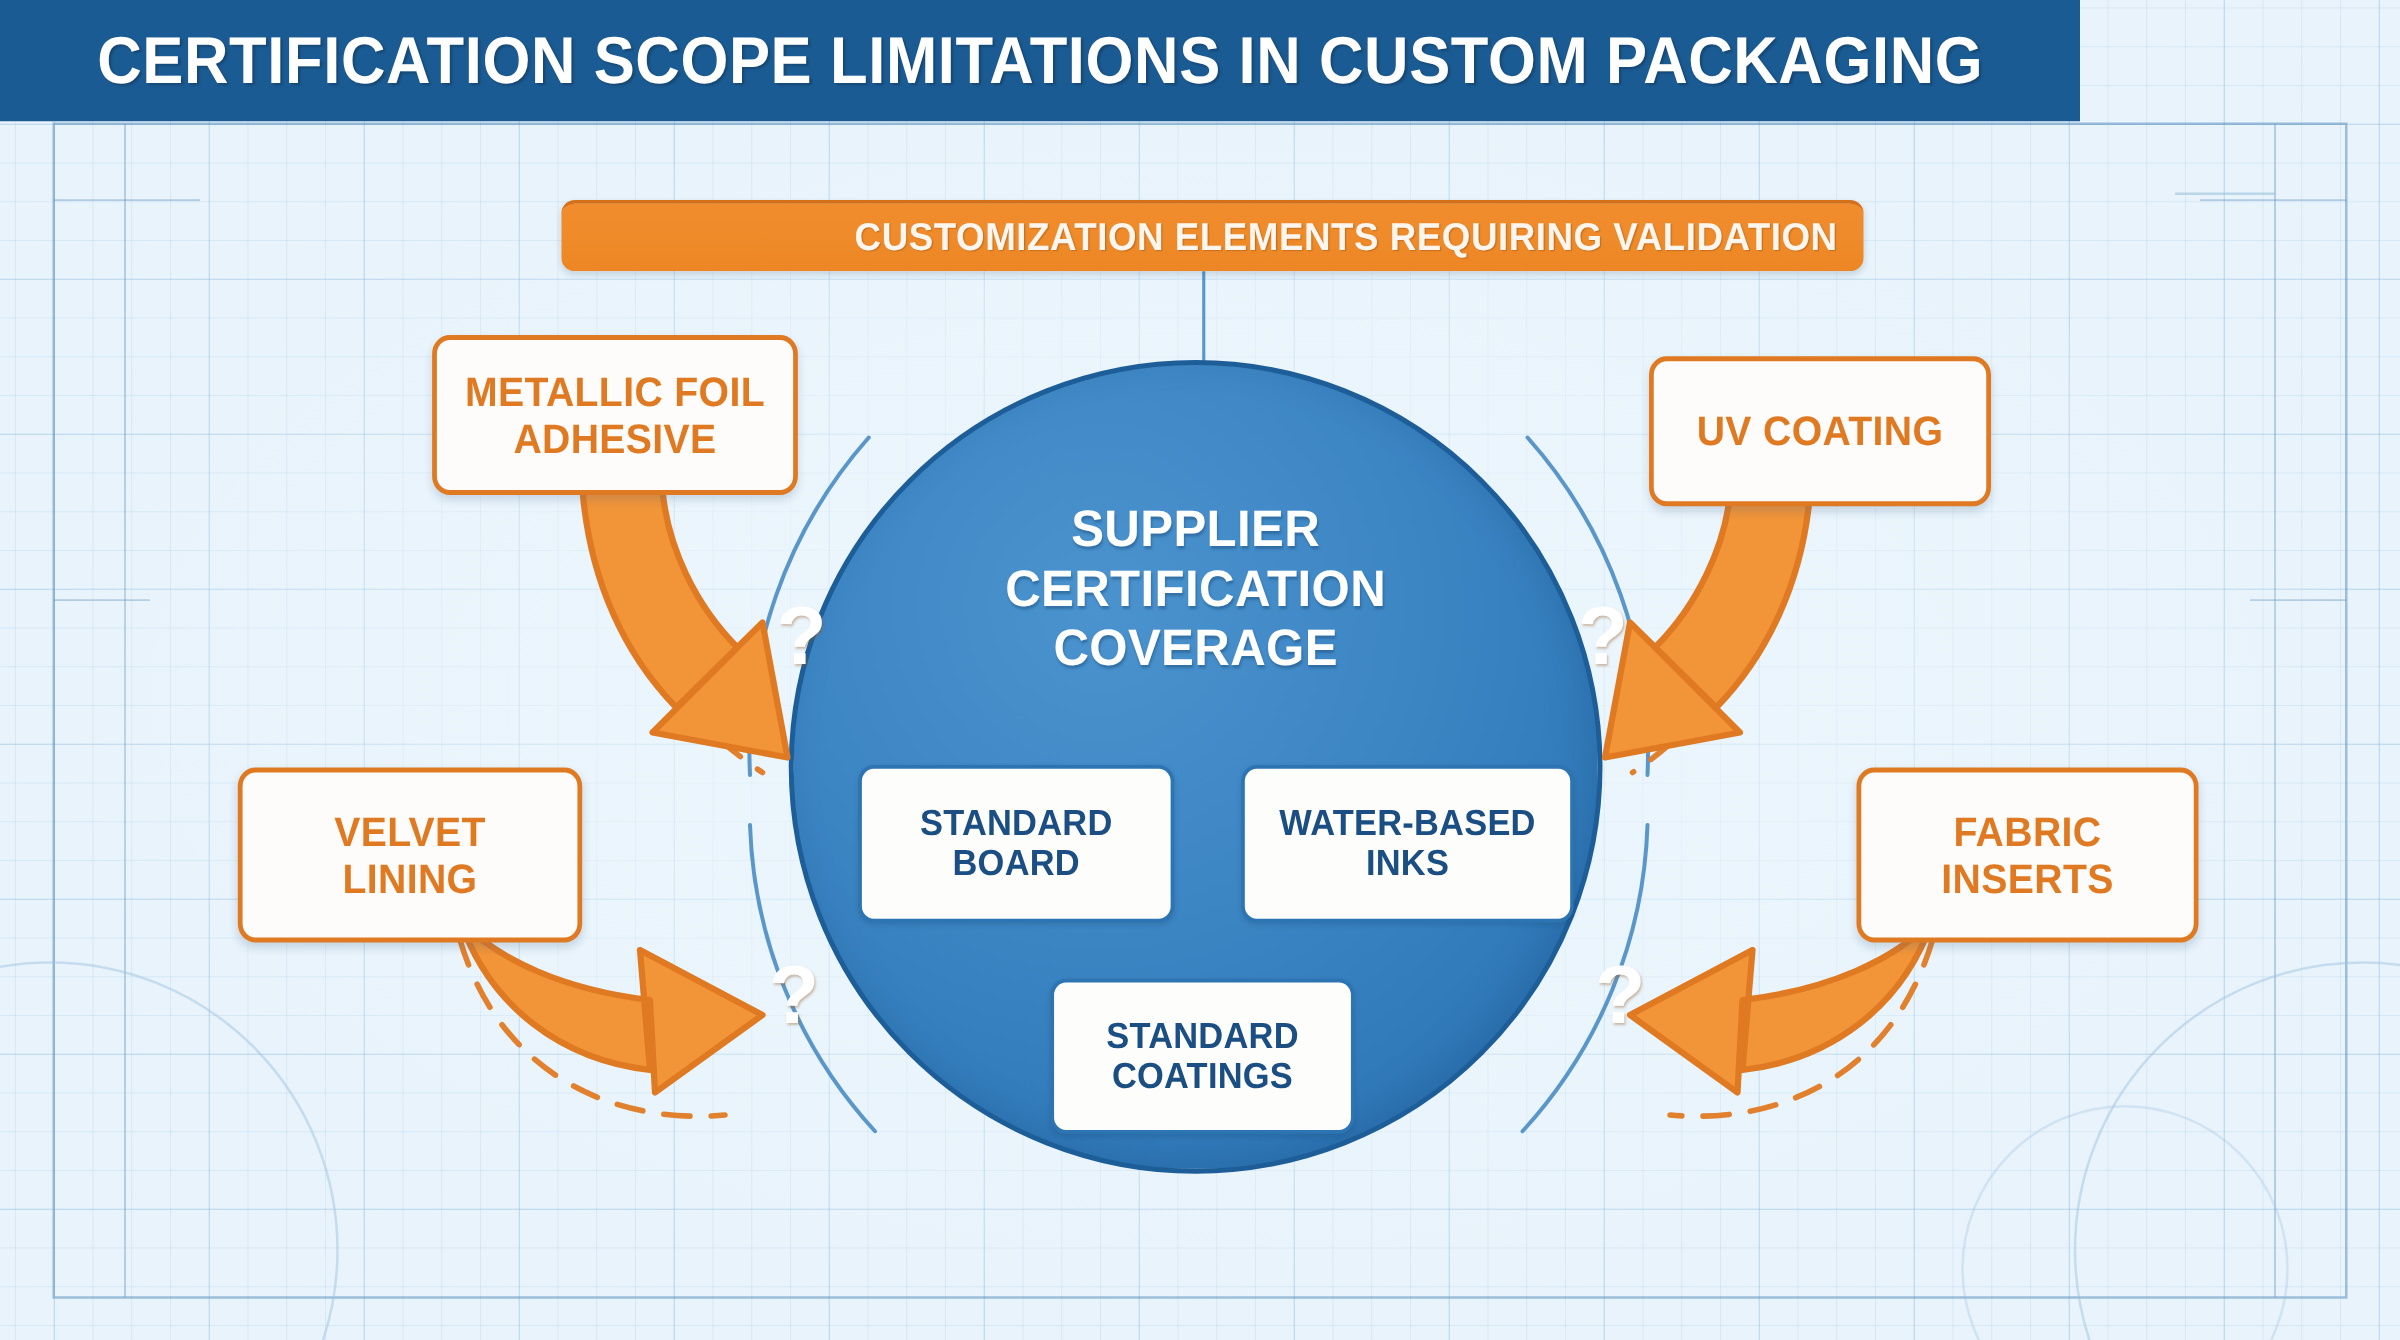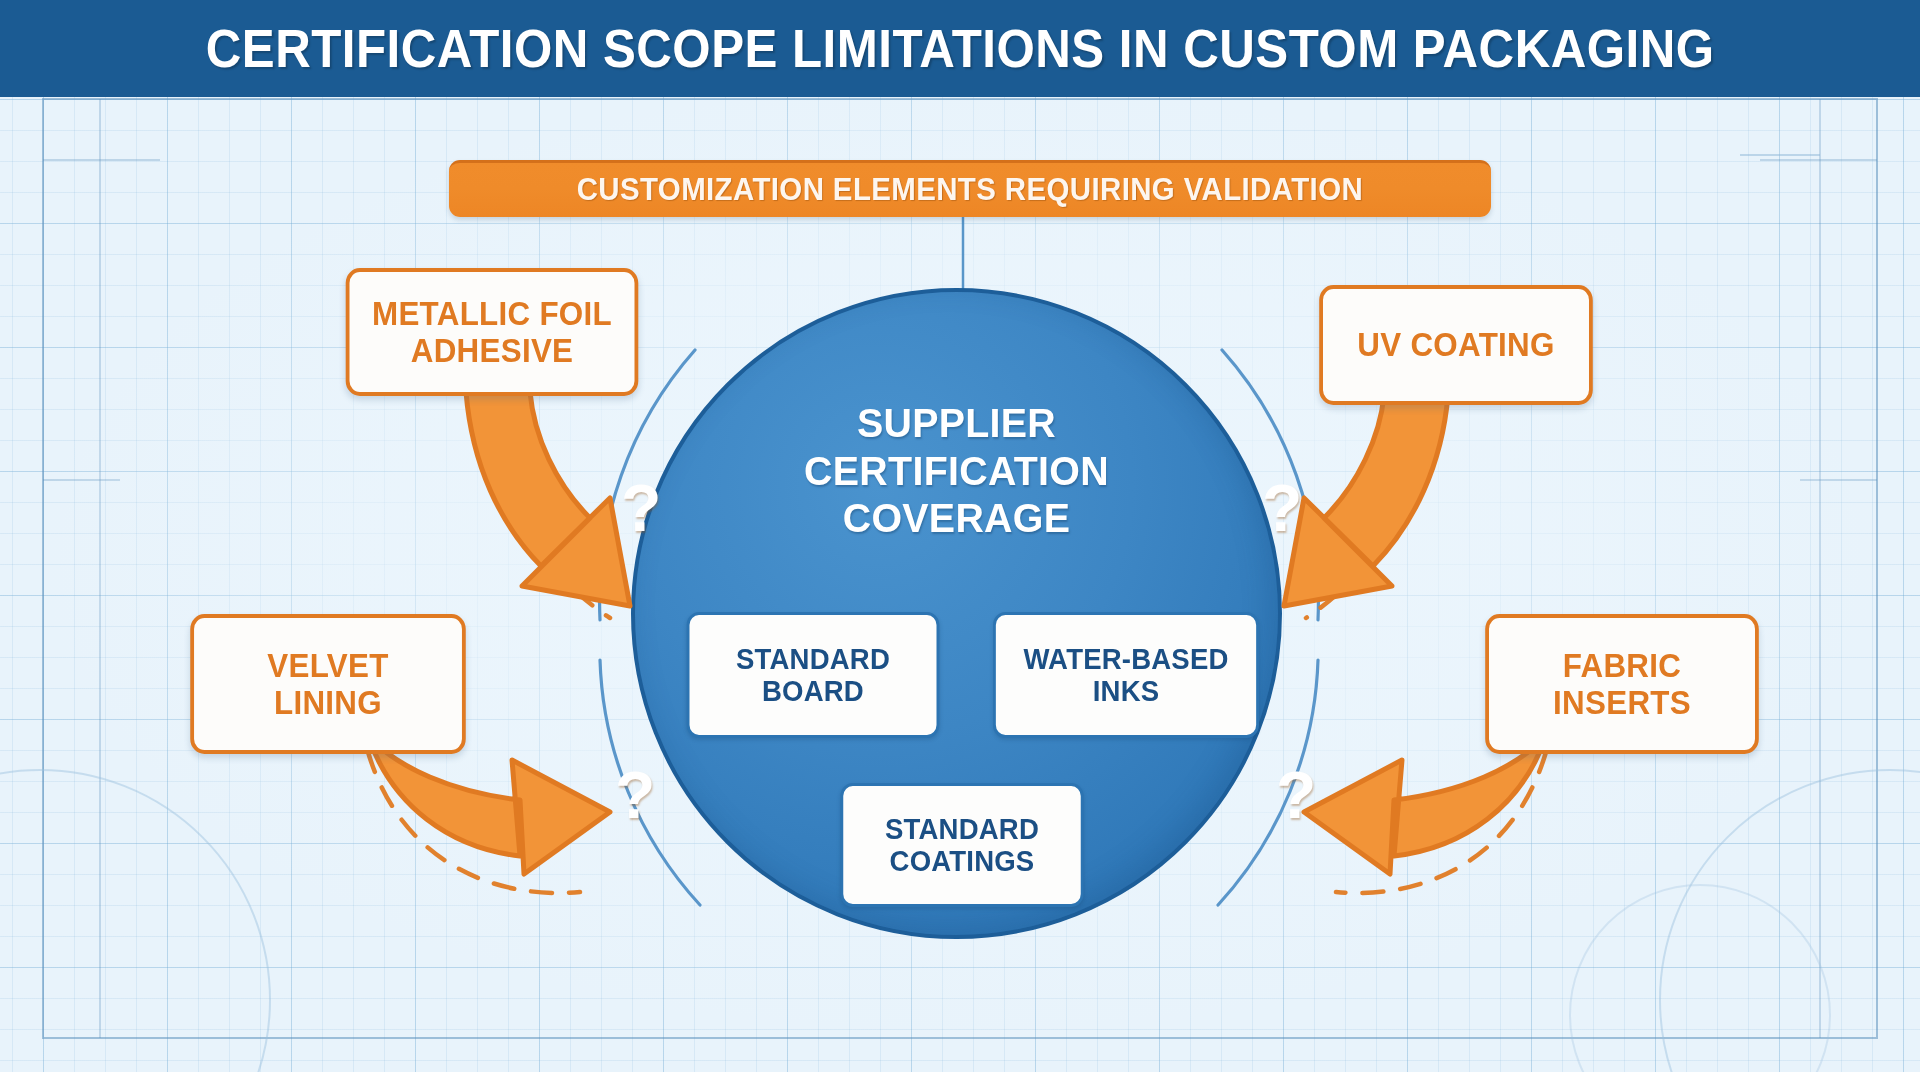--- a/index.html
+++ b/index.html
@@ -33,21 +33,21 @@
   #grid-fade {
     position:absolute; inset:0;
     background:
       radial-gradient(ellipse 62% 58% at 50% 52%, rgba(236,246,253,0.93) 0%, rgba(236,246,253,0.55) 45%, rgba(236,246,253,0) 78%);
     pointer-events:none;
   }
   #deco-svg { position:absolute; inset:0; }
 
   
   #header {
-    position:absolute; left:0; top:0; width:1920px; height:97px;
+    position:absolute; left:0; top:0; width:1664px; height:97px;
     background:#1b5b93;
     display:flex; align-items:center; justify-content:center;
     z-index:30;
   }
   #header-title {
     color:#ffffff;
     font-size:53px;
     font-weight:bold;
     letter-spacing:0.5px;
     transform:scaleX(0.93);
@@ -57,21 +57,21 @@
   }
 
   
   #banner {
     position:absolute;
     left:449px; top:160px;
     width:1042px; height:57px;
     background:linear-gradient(to bottom, #f08c2b 0%, #ef8b2a 48%, #ed8625 100%);
     border-radius:11px;
     border-top:3px solid #d4701a;
-    display:flex; align-items:center; justify-content:center;
+    display:flex; align-items:center; justify-content:flex-end;
     box-shadow:0 3px 5px rgba(40,70,100,0.18);
     z-index:20;
   }
   #banner-label {
     color:#fdf6ef;
     font-size:31px; font-weight:bold;
     letter-spacing:0.4px;
     transform:scaleX(0.95);
     white-space:nowrap;
     text-shadow:1px 1px 1px rgba(120,60,10,0.35);

